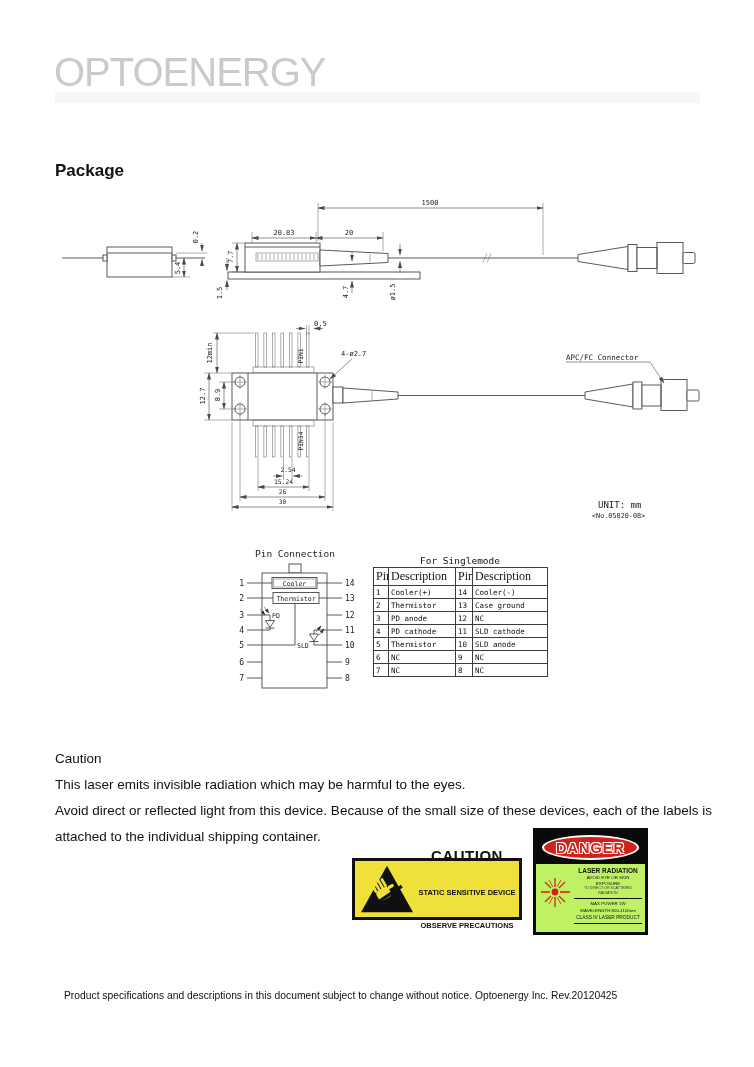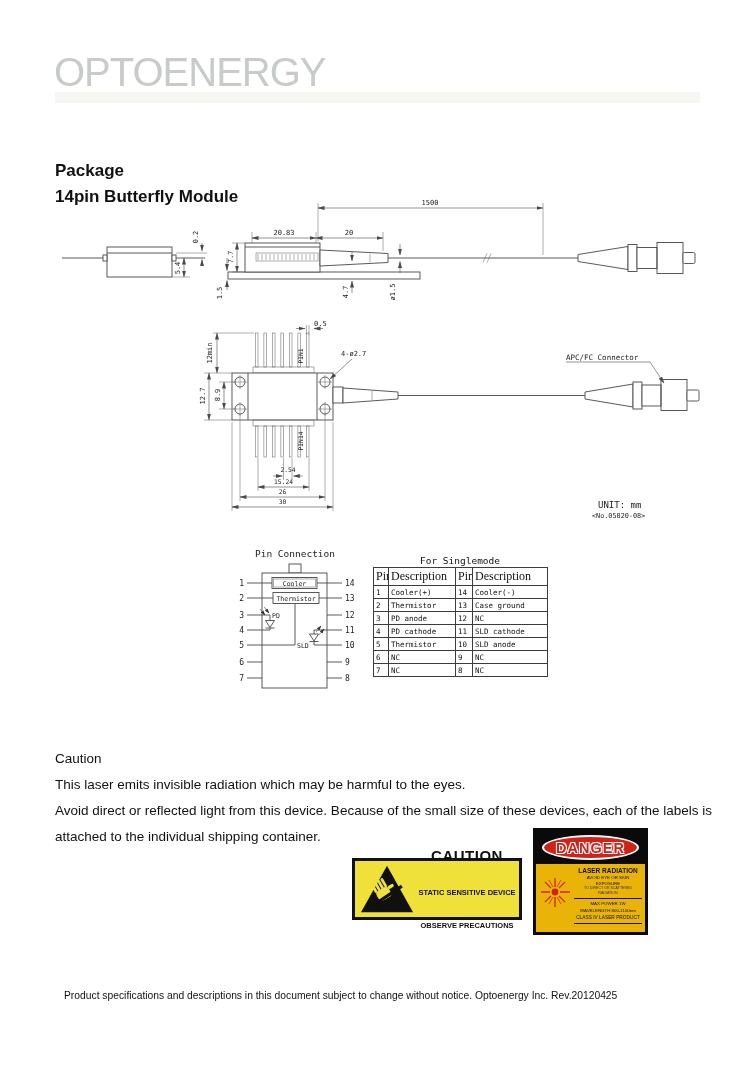--- a/index.html
+++ b/index.html
@@ -35,21 +35,21 @@
   .caution p{margin:0;white-space:nowrap;}
   
   .esd{left:352px;top:858px;width:170px;height:62px;background:var(--esd_yellow,#efe13a);
        border:3px solid #101010;box-sizing:border-box;display:flex;align-items:center;}
   .esd-icon{width:56px;height:52px;margin-left:4px;flex:0 0 auto;}
   .esd-text{flex:1;text-align:center;color:#101010;}
   .esd-title{font-size:15px;font-weight:bold;letter-spacing:0.5px;line-height:16px;}
   .esd-line{font-size:7.5px;font-weight:bold;line-height:9px;margin-top:24px;}
   
   .danger{left:533px;top:828px;width:115px;height:107px;border:3px solid #0a0a0a;
-          box-sizing:border-box;background:#eab308;}
+          box-sizing:border-box;background:#bef264;}
   .danger-band{height:33px;background:#0a0a0a;display:flex;align-items:center;justify-content:center;}
   .danger-oval{width:97px;height:25px;border-radius:50%;background:var(--danger_red,#cf2219);
           border:2px solid #fff;box-sizing:border-box;display:flex;align-items:center;justify-content:center;}
   .danger-oval span{font-size:14.5px;font-weight:bold;letter-spacing:1px;color:var(--danger_red,#cf2219);
           text-shadow:-1px -1px 0 #fff,1px -1px 0 #fff,-1px 1px 0 #fff,1px 1px 0 #fff;}
   .danger-body{position:relative;height:68px;}
   .danger-burst{position:absolute;left:0;top:10px;width:40px;height:40px;}
   .danger-texts{position:absolute;left:38px;right:3px;top:3px;text-align:center;color:#101010;}
   .d-t1{font-size:6.5px;font-weight:bold;line-height:8px;}
   .d-t2{font-size:4.4px;line-height:5.5px;}
@@ -60,21 +60,20 @@
   
   .footer{left:64px;top:990px;font-size:10.3px;white-space:nowrap;}
 </style>
 </head>
 <body>
 
 <div class="abs logo">OPTOENERGY</div>
 <div class="abs logo-bar"></div>
 <div class="abs headings">
   <div>Package</div>
-  <div>14pin Butterfly Module</div>
 </div>
 
 <svg class="abs" style="left:0;top:195px" width="754" height="345" viewBox="0 0 754 345">
   <defs>
     <marker id="aS" markerWidth="7" markerHeight="5" refX="0.5" refY="2.5" orient="auto" markerUnits="userSpaceOnUse">
       <path d="M7,0.5 L0,2.5 L7,4.5 z" fill="#4a4a4a"></path>
       </marker>
     <marker id="aE" markerWidth="7" markerHeight="5" refX="6.5" refY="2.5" orient="auto" markerUnits="userSpaceOnUse">
       <path d="M0,0.5 L7,2.5 L0,4.5 z" fill="#4a4a4a"></path>
       </marker>

